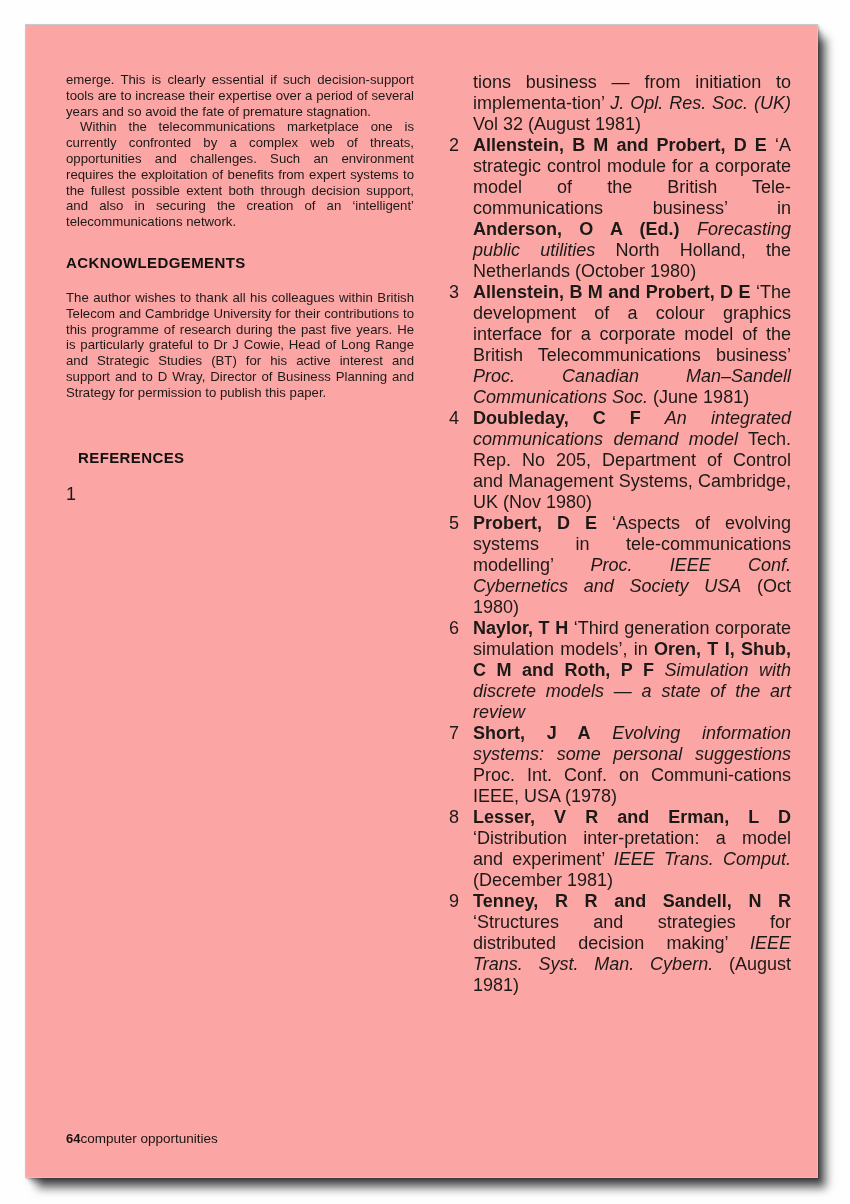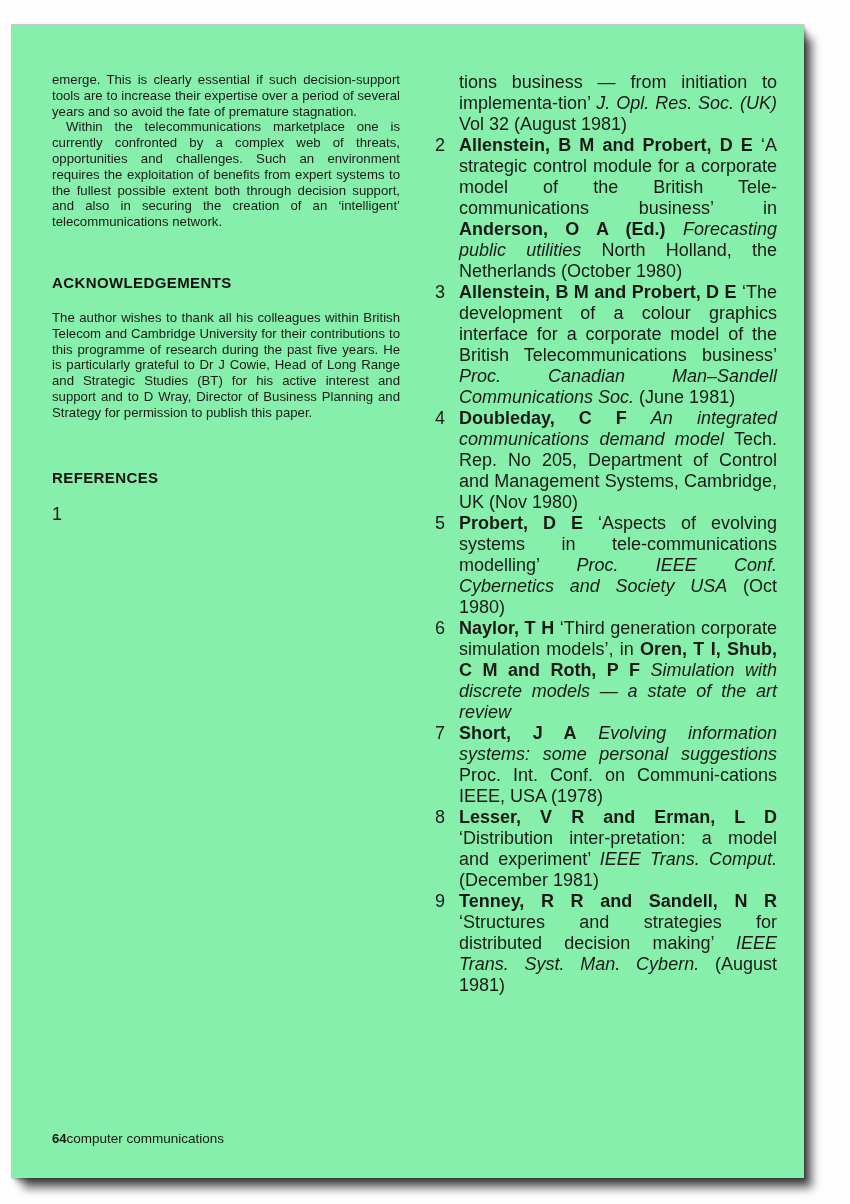--- a/index.html
+++ b/index.html
@@ -10,25 +10,25 @@
   }
   .canvas {
     position: relative;
     width: 850px;
     height: 1204px;
     background: #fefefe;
     overflow: hidden;
   }
   .page {
     position: absolute;
-    left: 11px;
+    left: 25px;
     top: 24px;
     width: 793px;
     height: 1154px;
-    background: #86efac;
+    background: #fca5a5;
     border: 1px solid #c9c9c7;
     box-sizing: border-box;
     box-shadow: 10px 12px 9px -2px rgba(0,0,0,0.60),
                 4px 5px 5px -1px rgba(0,0,0,0.35),
                 1px 1px 2px rgba(0,0,0,0.25);
     padding-left: 41px;
   }
   .columns {
     position: absolute;
     left: 40px;
@@ -47,23 +47,23 @@
   }
   .para-indent { text-indent: 14px; }
 
   .section-heading {
     font-size: 15px;
     font-weight: bold;
     letter-spacing: 0.4px;
     color: #121110;
     margin: 0;
   }
-  .ack-heading  { margin-top: 44px; }
+  .ack-heading  { margin-top: 24px; }
   .ack-body     { margin-top: 19px; }
-  .refs-heading { margin-top: 48px; }
+  .refs-heading { margin-top: 48px; margin-left: 12px; }
 
   .ref-item {
     position: relative;
     font-size: 18px;
     line-height: 21px;
     text-align: justify;
     color: #1c1a17;
   }
   .col-left  .ref-item { padding-left: 28px; margin-top: 18px; }
   .col-right .ref-item { padding-left: 24px; }
@@ -155,17 +155,17 @@
         <div class="ref-item">
           <span class="ref-num">9</span>
           <span><span class="seg-b">Tenney, R R and Sandell, N R</span><span> ‘Structures and strategies for distributed decision making’ </span><span class="seg-i">IEEE Trans. Syst. Man. Cybern.</span><span> (August 1981)</span></span>
         </div>
 
       </div>
     </div>
 
     <div class="footer">
       <span class="page-number">64</span>
-      <span class="journal-name">computer communications</span>
+      <span class="journal-name">computer opportunities</span>
     </div>
 
   </div>
 </div>
 
 </body></html>

